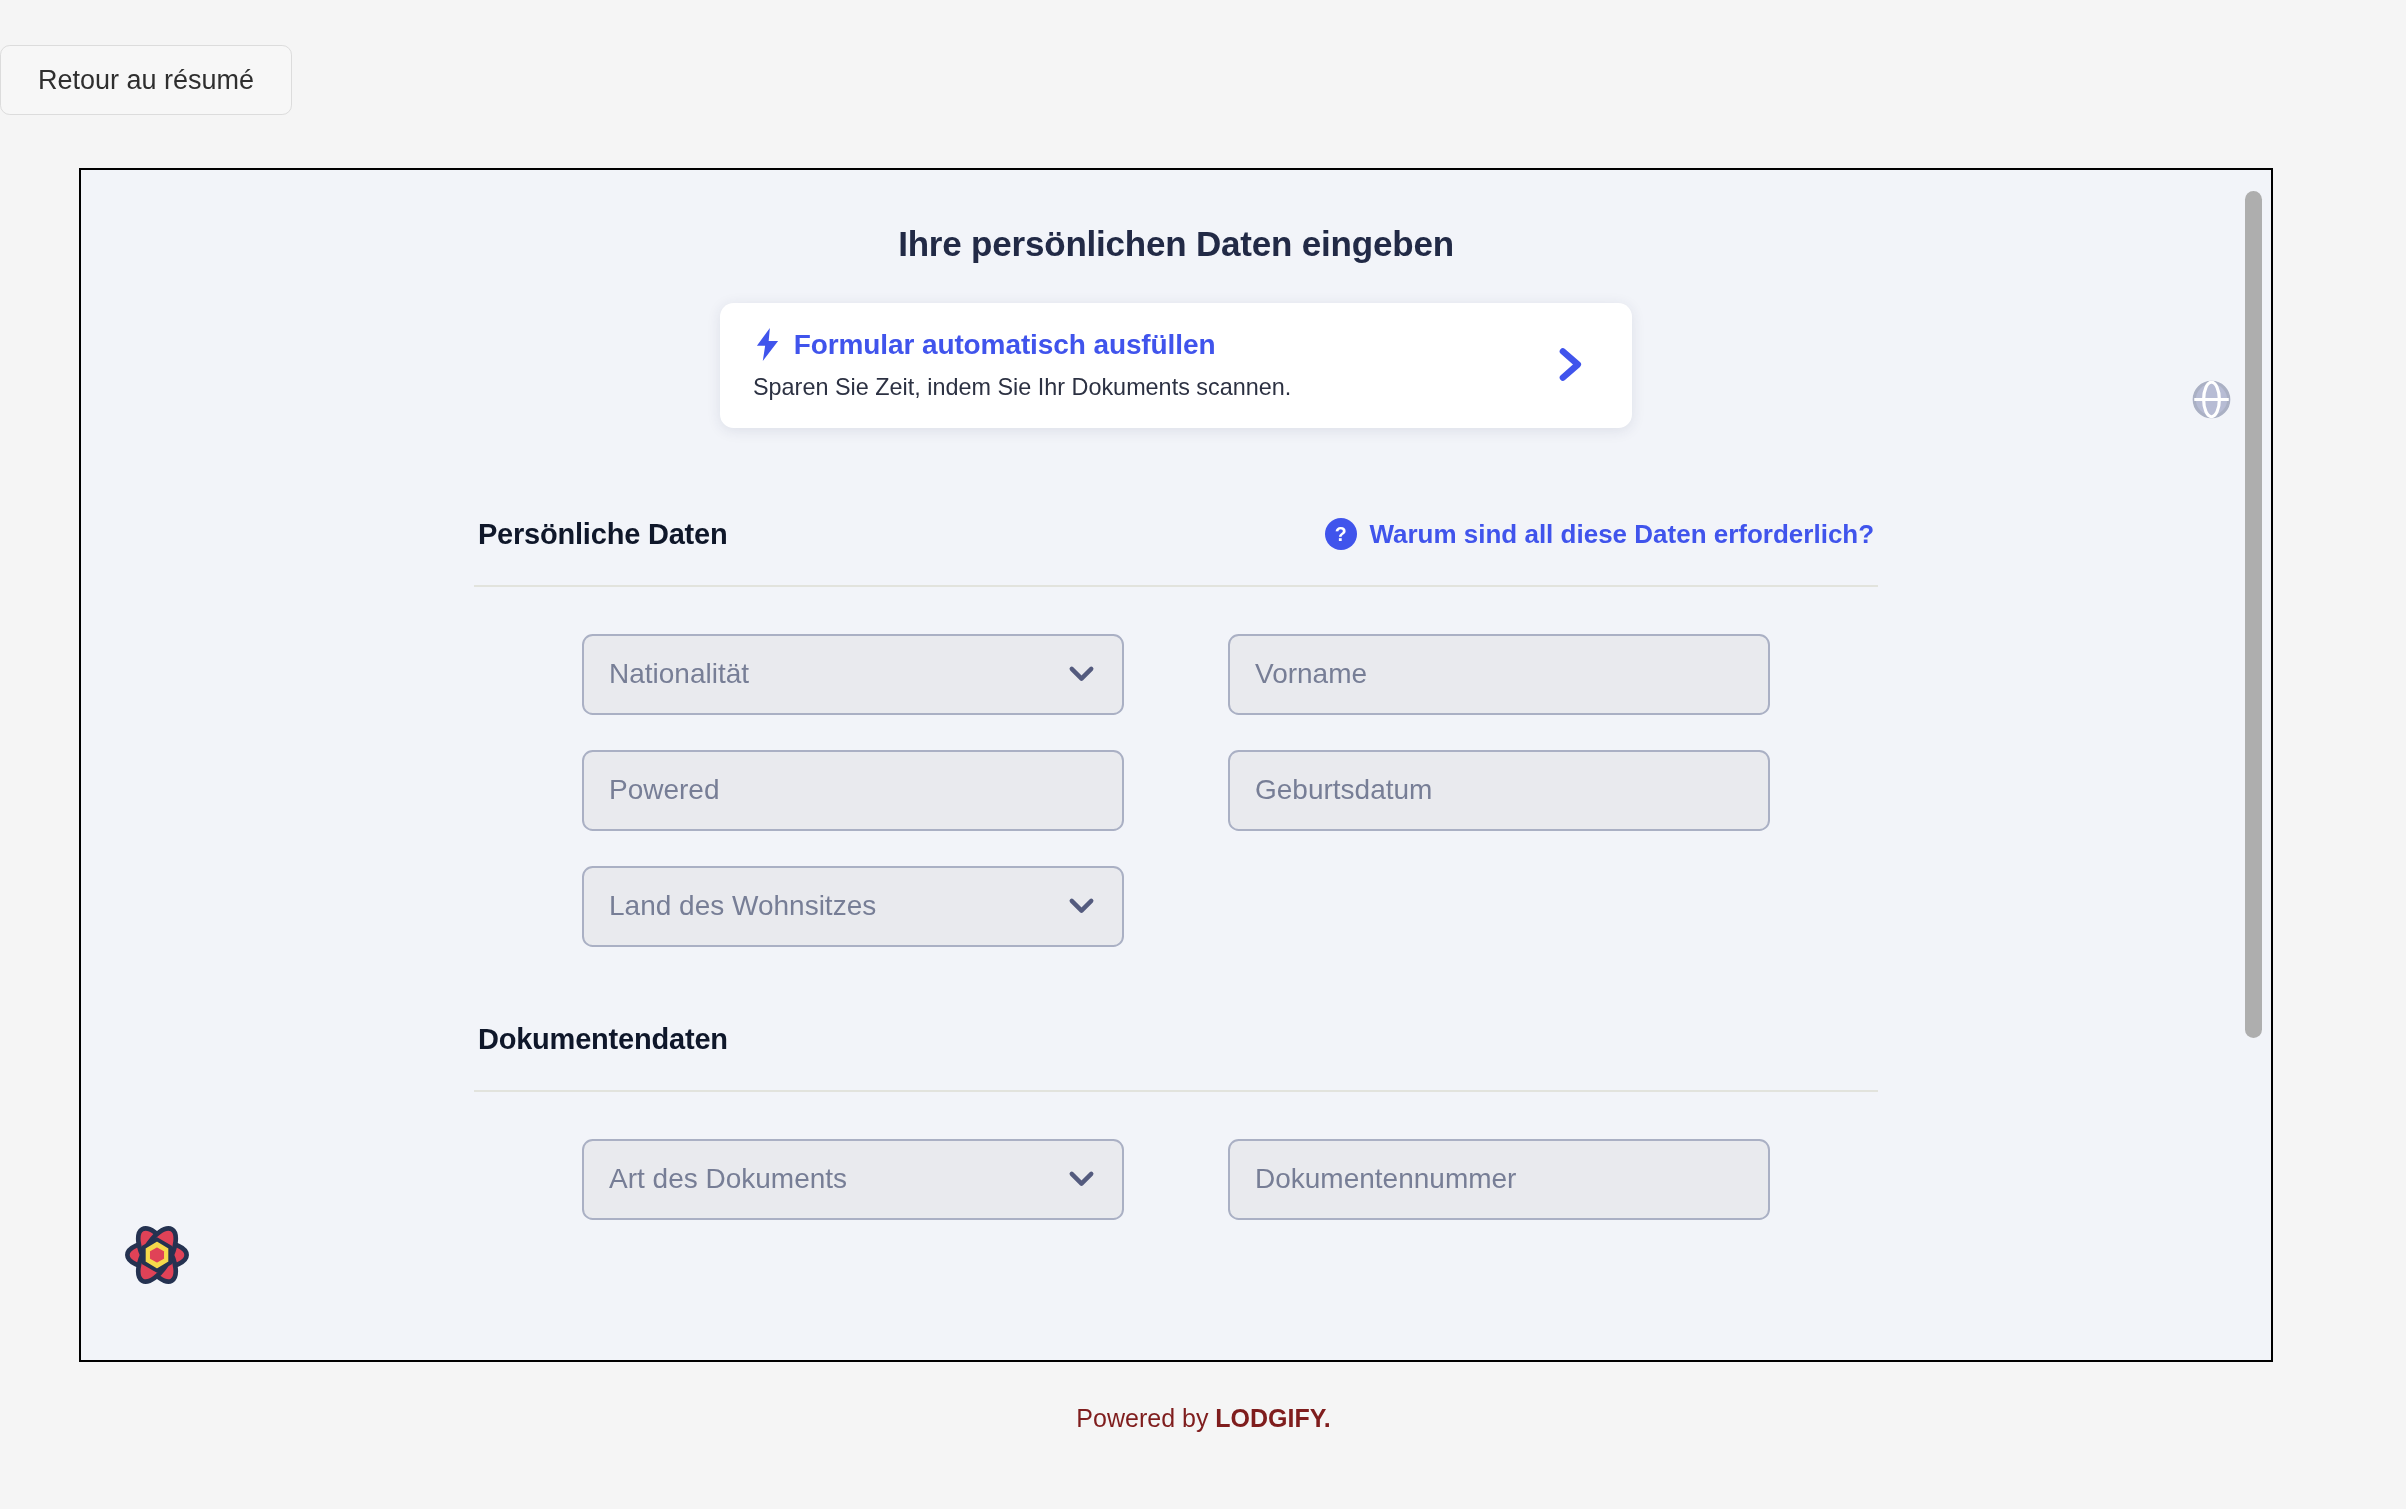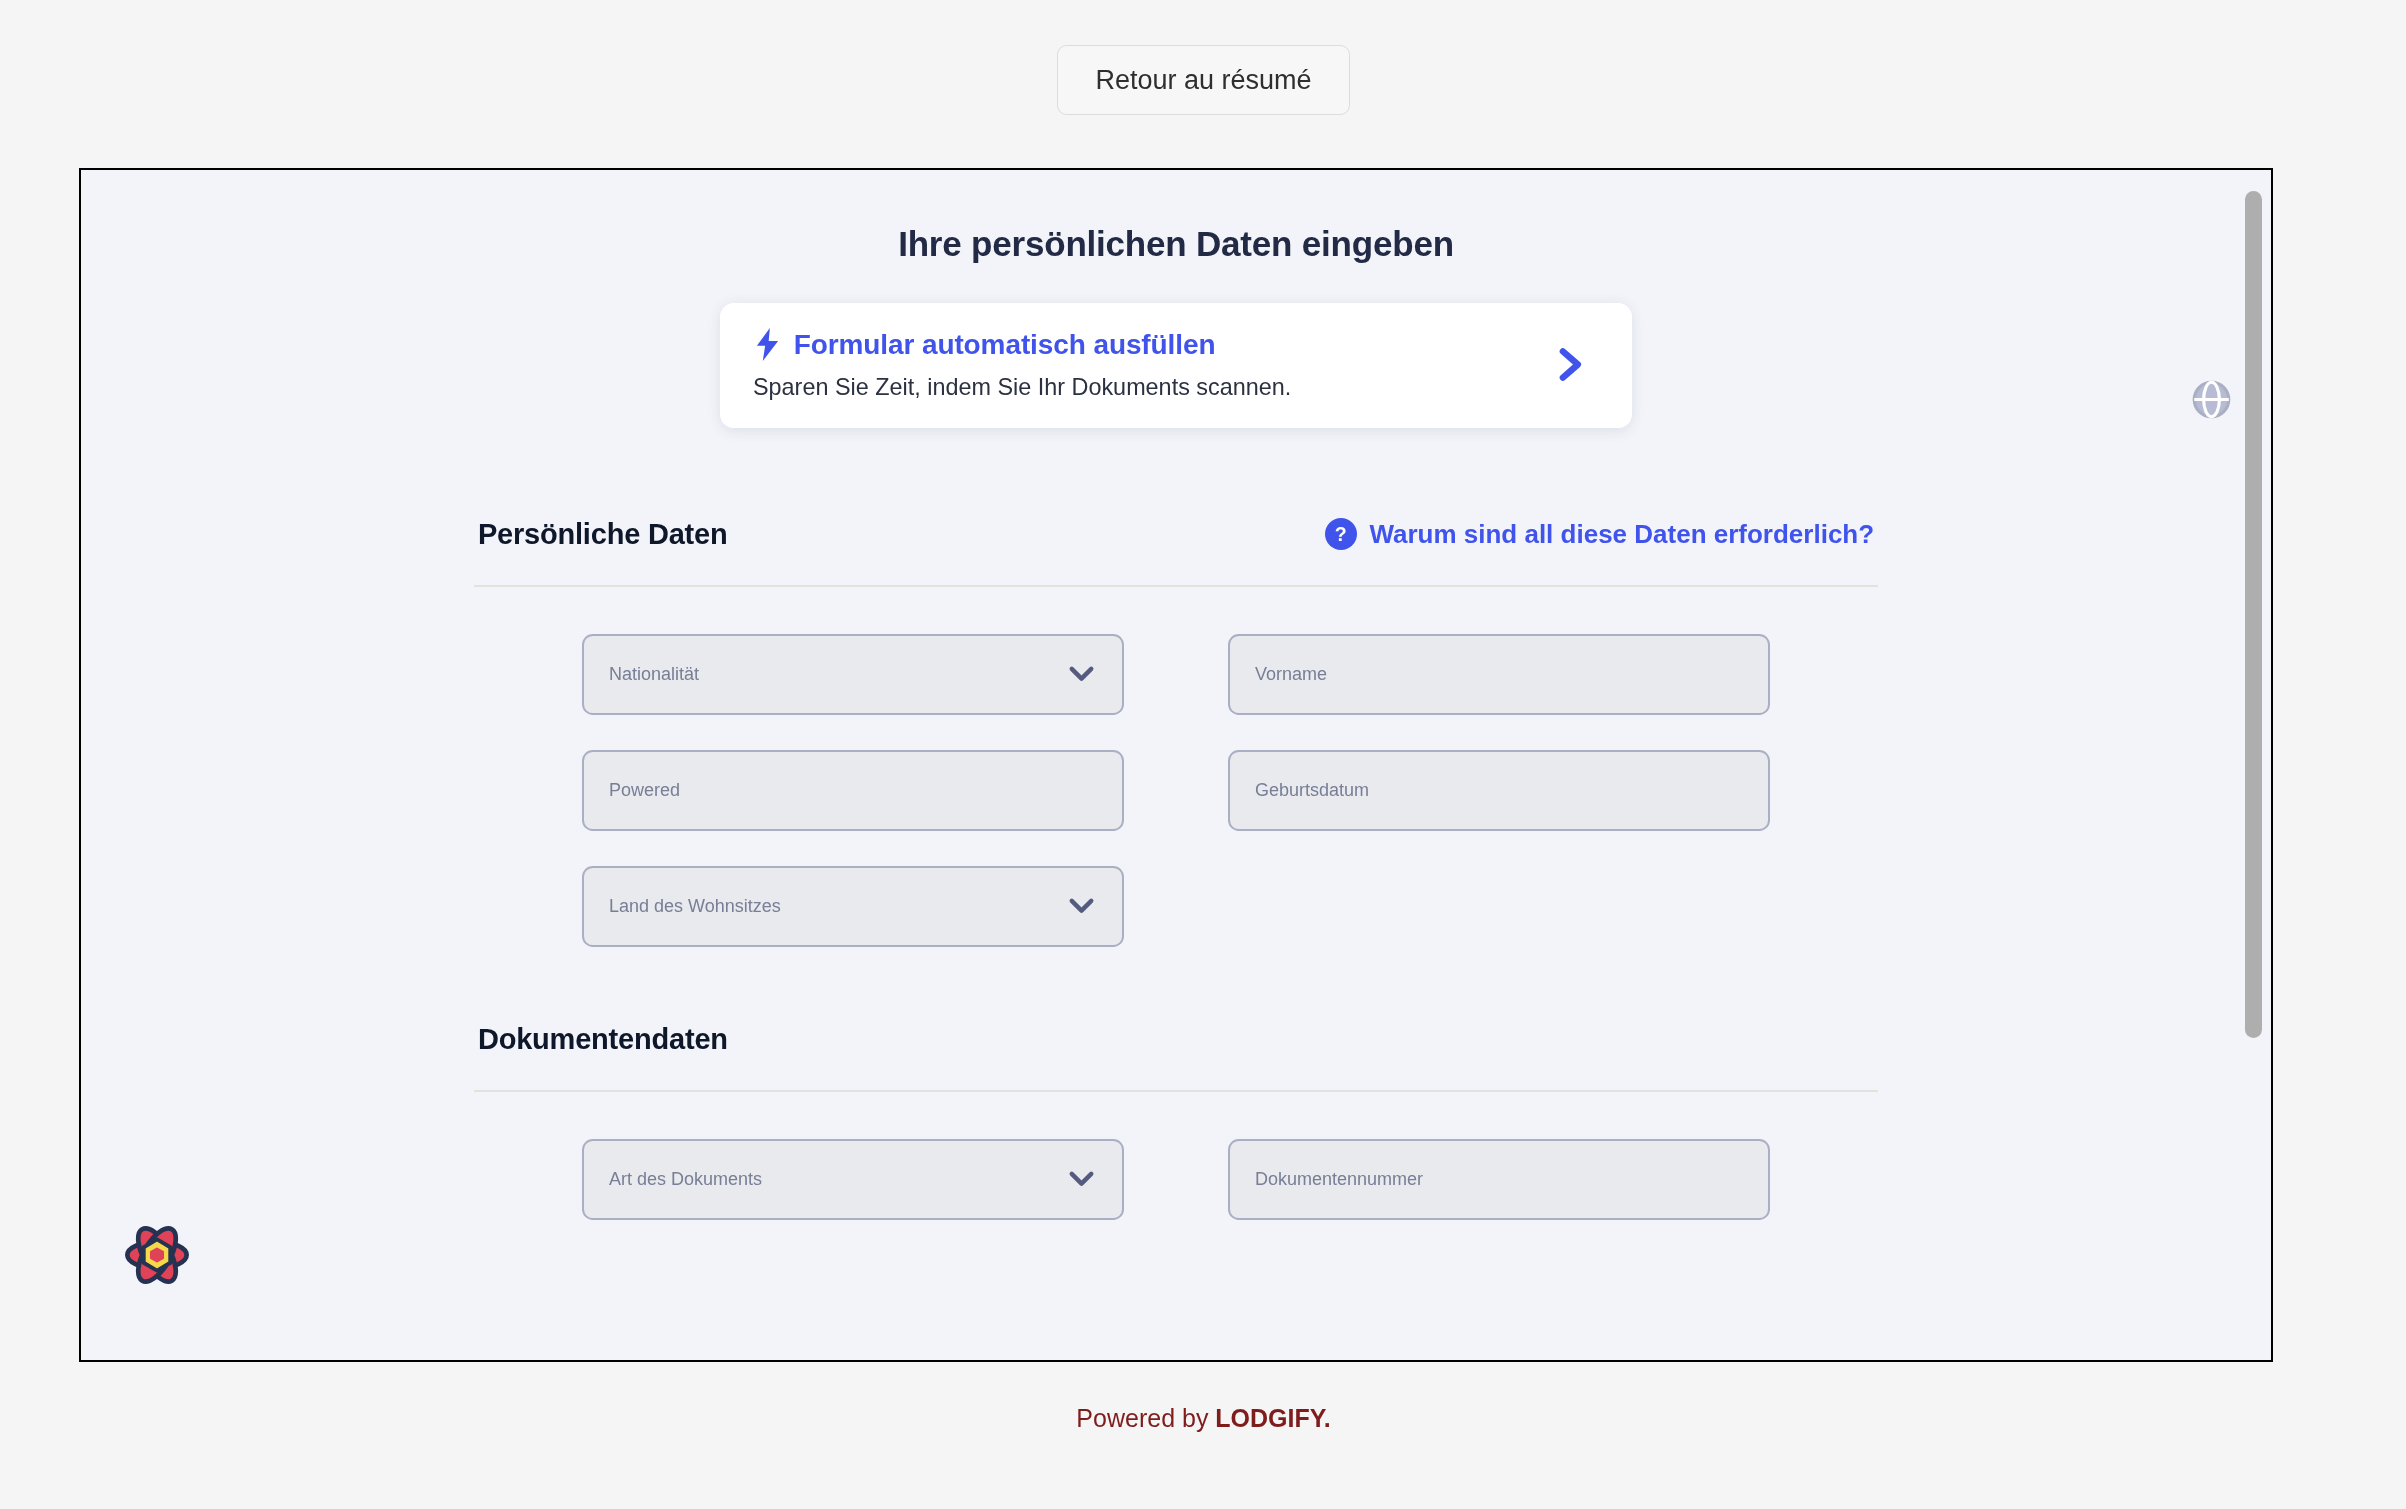--- a/index.html
+++ b/index.html
@@ -13,21 +13,21 @@
     font-family: "Liberation Sans", sans-serif;
     overflow: hidden;
     position: relative;
   }
 
   
   .topbar {
     height: 160px;
     display: flex;
     align-items: center;
-    justify-content: center;
+    justify-content: flex-start;
   }
   .back-button {
     background: #f7f7f7;
     border: 1px solid #dcdcdc;
     border-radius: 9.8px;
     padding: 20.5px 37px;
     font-size: 27px;
     color: #2f2f2f;
     cursor: pointer;
     font-family: "Liberation Sans", sans-serif;
@@ -163,21 +163,21 @@
     border: 2px solid #aab0c4;
     border-radius: 10.7px;
     display: flex;
     align-items: center;
     padding: 0 25px;
     box-sizing: border-box;
     cursor: pointer;
   }
   .field-label {
     flex: 1;
-    font-size: 18px;
+    font-size: 28px;
     color: #777e96;
   }
   .caret { width: 31px; height: 19.5px; flex: none; }
 
   .section-head.second { margin-top: 76px; }
 
   
   .scrollbar-track {
     position: absolute;
     right: 8.8px;

